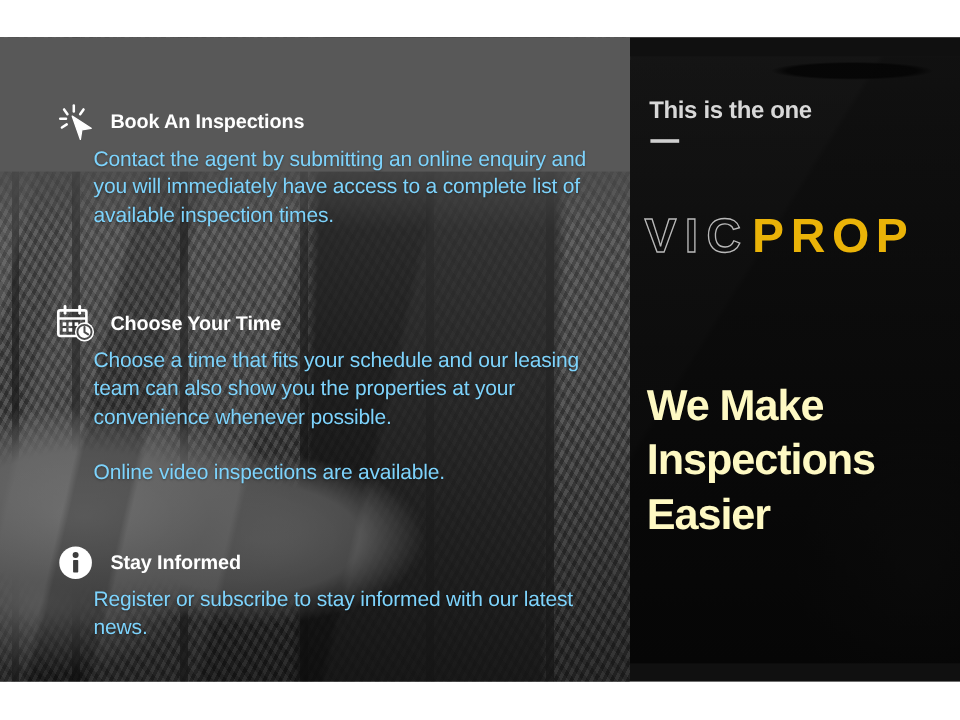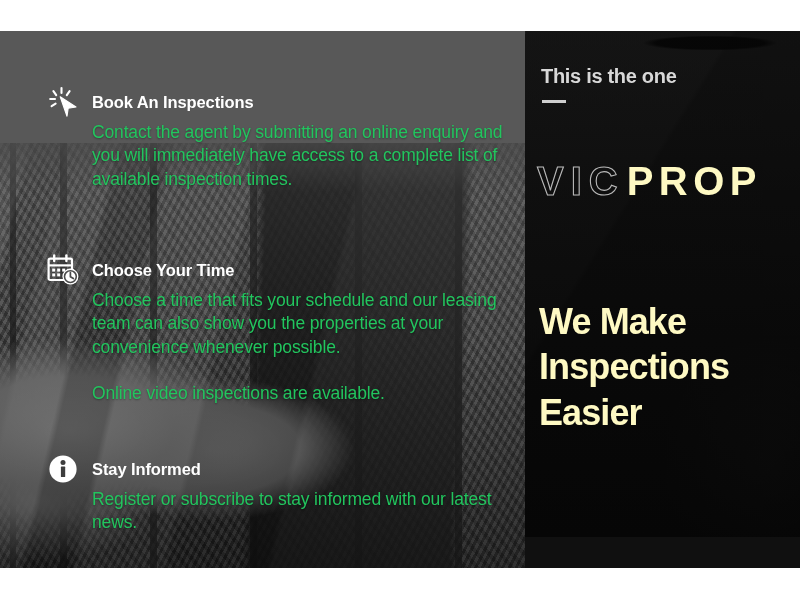--- a/index.html
+++ b/index.html
@@ -103,40 +103,40 @@
     display: block;
   }
   .feature-title {
     color: #ffffff;
     font-size: 16.5px;
     font-weight: bold;
     letter-spacing: -0.1px;
     white-space: nowrap;
   }
   .feature-body {
-    margin-left: 46px;
-    color: #22c55e;
+    margin-left: 32px;
+    color: #7dd3fc;
     font-size: 17.5px;
     line-height: 1.33;
     letter-spacing: -0.15px;
     font-weight: normal;
     text-shadow: 0 1px 2px rgba(0,0,0,.35);
   }
   .feature-body p { margin: 0; }
   .feature-body p + p { margin-top: 1.33em; }
 
   #feature-1 { top: 54px; }
   #feature-2 { top: 222px; }
   #feature-3 { top: 421px; }
 
   
   #right-panel {
     position: absolute;
     left: 525px;
-    top: 0;
+    top: 16px;
     width: 275px;
     height: 506px;
     overflow: hidden;
   }
   .photo-right {
     position: absolute;
     inset: 0;
     background-color: #101010;
     background-image:
       
@@ -190,21 +190,21 @@
     font-weight: bold;
     letter-spacing: 7px;
     color: transparent;
     -webkit-text-stroke: 1.1px #b9b9b9;
     text-stroke: 1.1px #b9b9b9;
   }
   #logo-prop {
     font-size: 40px;
     font-weight: bold;
     letter-spacing: 5.5px;
-    color: #fef9c3;
+    color: #eab308;
     margin-left: 2px;
   }
 
   #headline {
     position: absolute;
     left: 14px;
     top: 268px;
     width: 258px;
     color: #fef9c3;
     font-size: 36px;

